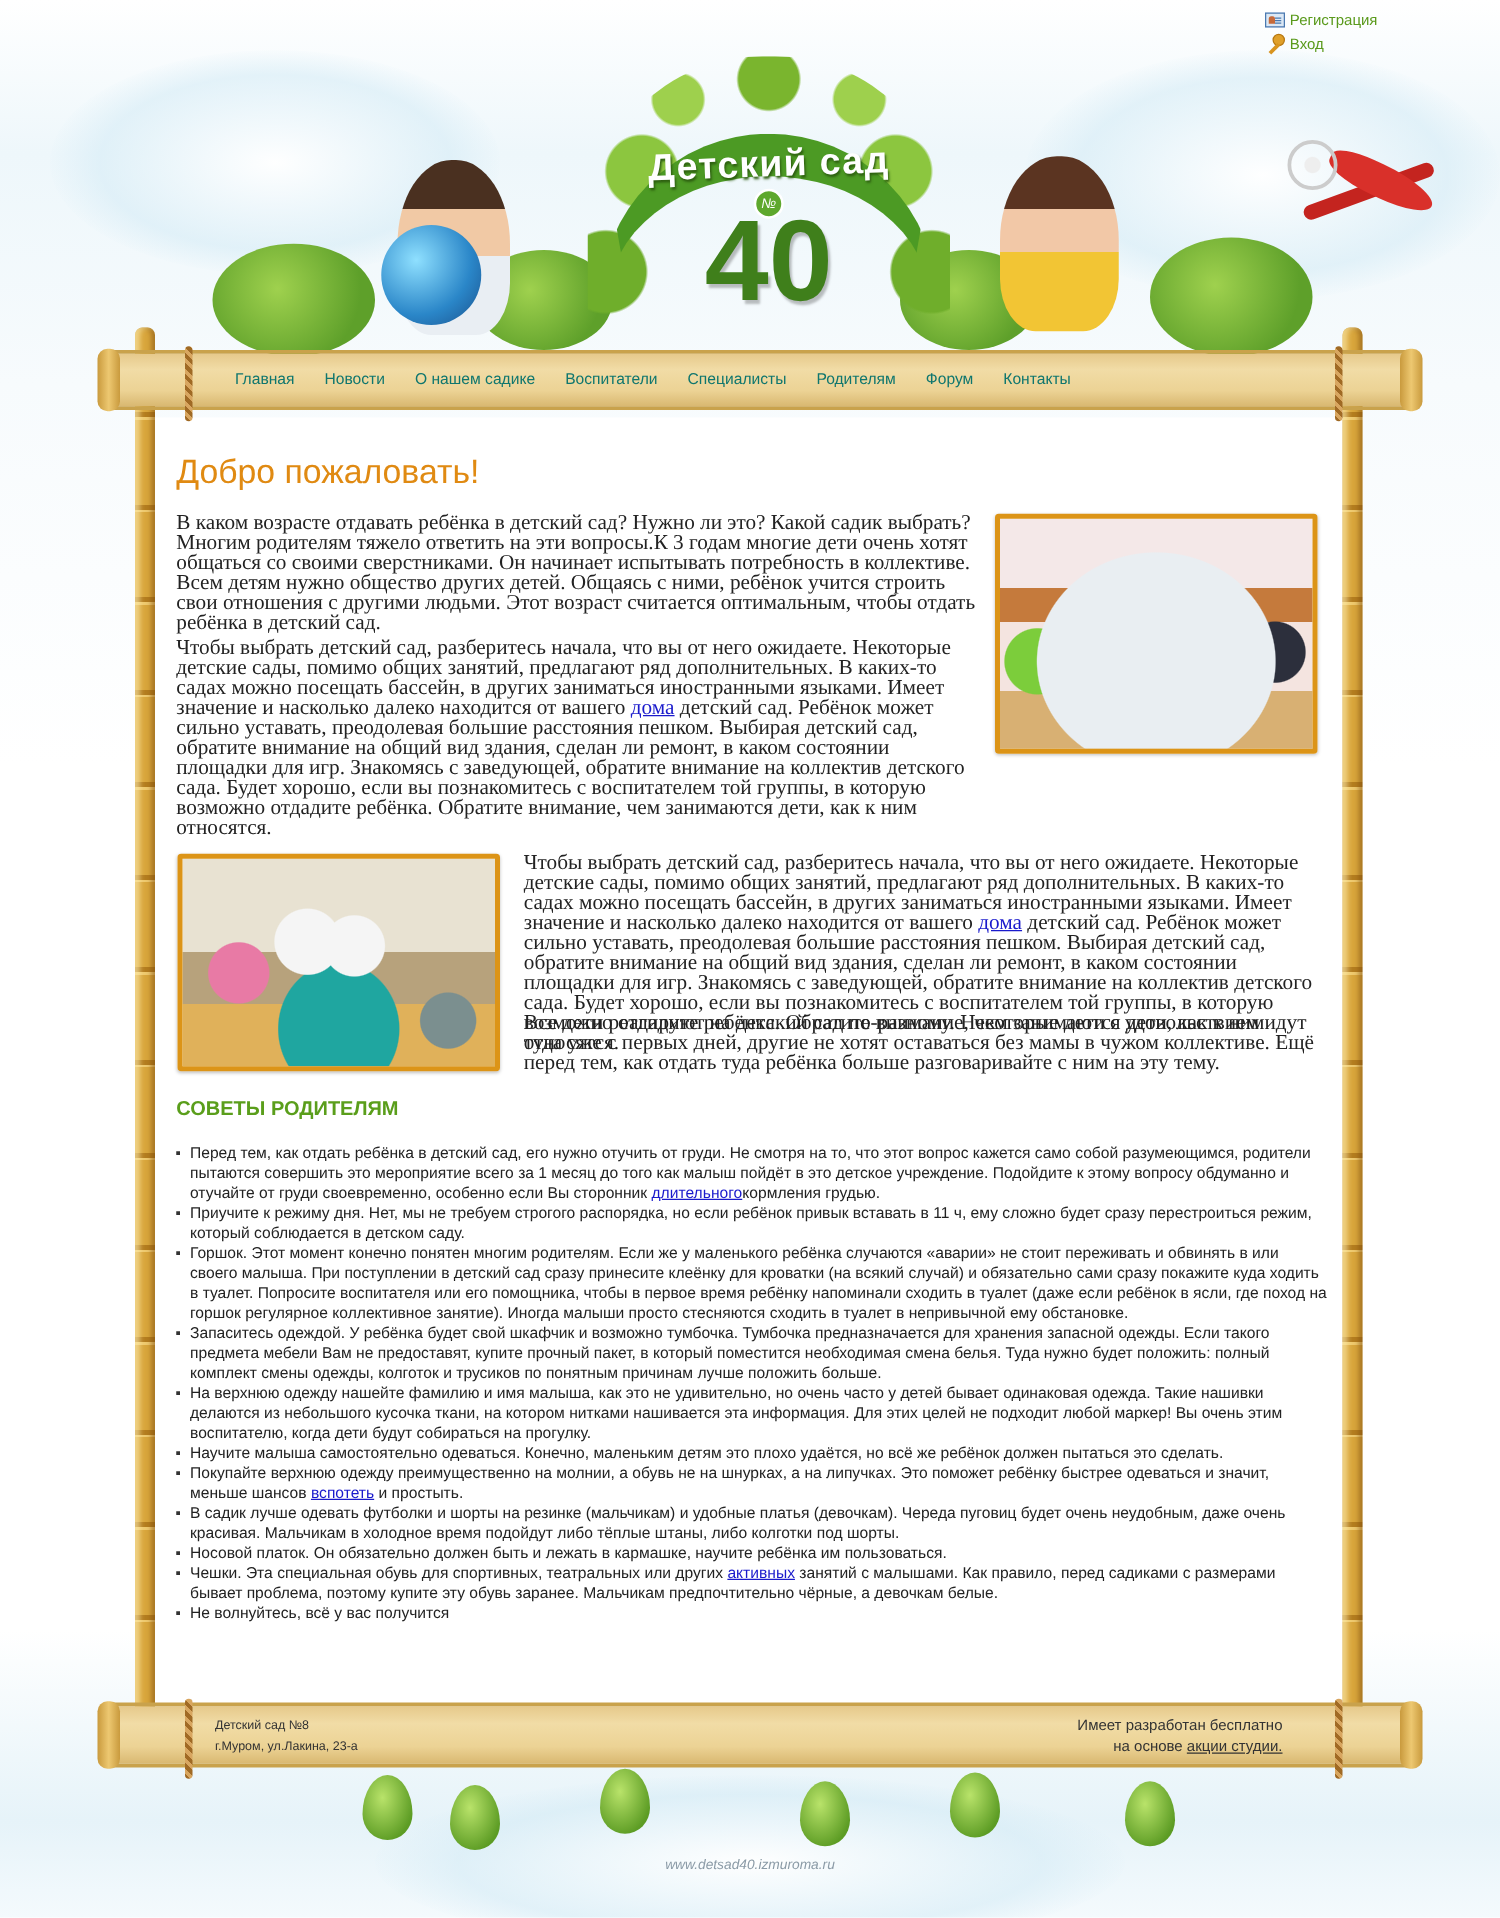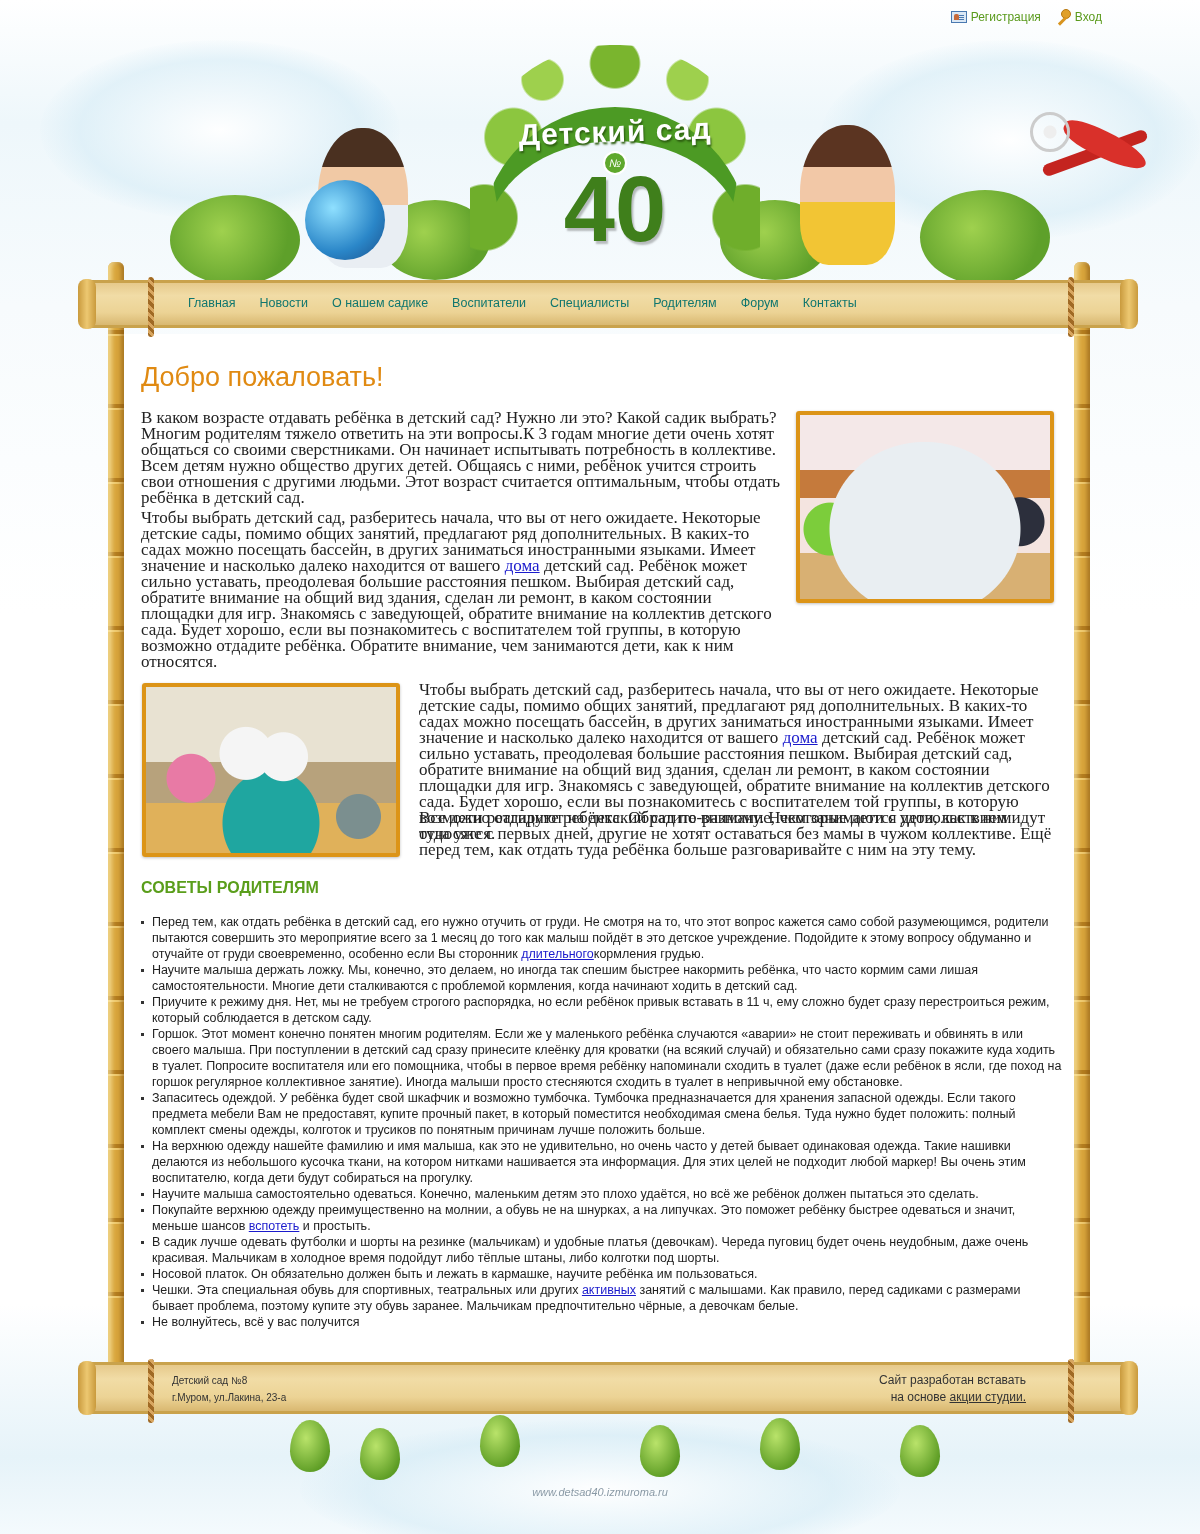--- a/index.html
+++ b/index.html
@@ -9,21 +9,21 @@
     font-size: 12.5px;
     color: #222;
     background: linear-gradient(180deg, #ffffff 0%, #eef7fb 8%, #f7fbfd 20%, #ffffff 40%, #ffffff 85%, #e6f3f9 95%, #f4fafd 100%);
     position: relative;
     overflow: hidden;
   }
   
   .cloud { position: absolute; border-radius: 50%; background: radial-gradient(ellipse at center, rgba(255,255,255,0.95) 0%, rgba(214,236,246,0.6) 55%, rgba(200,230,244,0) 72%); }
 
   
-  .toplinks { position: absolute; top: 9px; right: 98px; display: flex; gap: 14px; font-size: 12px; }
+  .toplinks { position: absolute; top: 9px; right: 98px; display: flex; gap: 4px; font-size: 12px; flex-direction: column; }
   .toplinks a { color: #5a9a1c; text-decoration: none; display: flex; align-items: center; gap: 4px; }
   .ic-reg { width: 16px; height: 12px; border: 1px solid #4a79b0; background: #dbe8f5; position: relative; }
   .ic-reg::before { content: ""; position: absolute; left: 2px; top: 2px; width: 5px; height: 6px; background: #c76a3a; border-radius: 2px 2px 0 0; }
   .ic-reg::after { content: ""; position: absolute; right: 2px; top: 3px; width: 5px; height: 1px; background: #4a79b0; box-shadow: 0 2px 0 #4a79b0, 0 4px 0 #4a79b0; }
   .ic-key { width: 16px; height: 16px; position: relative; }
   .ic-key::before { content: ""; position: absolute; right: 0; top: 0; width: 8px; height: 8px; border-radius: 50%; background: #e0a02a; border: 1px solid #b87810; }
   .ic-key::after { content: ""; position: absolute; left: 1px; top: 7px; width: 10px; height: 3px; background: #d8941f; transform: rotate(-45deg); transform-origin: right center; }
 
   
   .logo { position: absolute; left: 470px; top: 45px; width: 290px; height: 230px; }
@@ -174,21 +174,20 @@
 
 <p class="p" style="left:419px;top:682px;width:645px;">
   <span>Чтобы выбрать детский сад, разберитесь начала, что вы от него ожидаете. Некоторые детские сады, помимо общих занятий, предлагают ряд дополнительных. В каких-то садах можно посещать бассейн, в других заниматься иностранными языками. Имеет значение и насколько далеко находится от вашего </span><a href="#">дома</a><span> детский сад. Ребёнок может сильно уставать, преодолевая большие расстояния пешком. Выбирая детский сад, обратите внимание на общий вид здания, сделан ли ремонт, в каком состоянии площадки для игр. Знакомясь с заведующей, обратите внимание на коллектив детского сада. Будет хорошо, если вы познакомитесь с воспитателем той группы, в которую возможно отдадите ребёнка. Обратите внимание, чем занимаются дети, как к ним относятся.</span>
 </p>
 <p class="p" style="left:419px;top:810px;width:645px;">Все дети реагируют на детский сад по-разному. Некоторые дети с удовольствием идут туда уже с первых дней, другие не хотят оставаться без мамы в чужом коллективе. Ещё перед тем, как отдать туда ребёнка больше разговаривайте с ним на эту тему.</p>
 
 <h2>СОВЕТЫ РОДИТЕЛЯМ</h2>
 
 <ul class="tips">
   <li><span>Перед тем, как отдать ребёнка в детский сад, его нужно отучить от груди. Не смотря на то, что этот вопрос кажется само собой разумеющимся, родители пытаются совершить это мероприятие всего за 1 месяц до того как малыш пойдёт в это детское учреждение. Подойдите к этому вопросу обдуманно и отучайте от груди своевременно, особенно если Вы сторонник </span><a href="#">длительного</a><span>кормления грудью.</span></li>
-  <li><span>Научите малыша держать ложку. Мы, конечно, это делаем, но иногда так спешим быстрее накормить ребёнка, что часто кормим сами лишая самостоятельности. Многие дети сталкиваются с проблемой кормления, когда начинают ходить в детский сад.</span></li>
   <li><span>Приучите к режиму дня. Нет, мы не требуем строгого распорядка, но если ребёнок привык вставать в 11 ч, ему сложно будет сразу перестроиться режим, который соблюдается в детском саду.</span></li>
   <li><span>Горшок. Этот момент конечно понятен многим родителям. Если же у маленького ребёнка случаются «аварии» не стоит переживать и обвинять в или своего малыша. При поступлении в детский сад сразу принесите клеёнку для кроватки (на всякий случай) и обязательно сами сразу покажите куда ходить в туалет. Попросите воспитателя или его помощника, чтобы в первое время ребёнку напоминали сходить в туалет (даже если ребёнок в ясли, где поход на горшок регулярное коллективное занятие). Иногда малыши просто стесняются сходить в туалет в непривычной ему обстановке.</span></li>
   <li><span>Запаситесь одеждой. У ребёнка будет свой шкафчик и возможно тумбочка. Тумбочка предназначается для хранения запасной одежды. Если такого предмета мебели Вам не предоставят, купите прочный пакет, в который поместится необходимая смена белья. Туда нужно будет положить: полный комплект смены одежды, колготок и трусиков по понятным причинам лучше положить больше.</span></li>
   <li><span>На верхнюю одежду нашейте фамилию и имя малыша, как это не удивительно, но очень часто у детей бывает одинаковая одежда. Такие нашивки делаются из небольшого кусочка ткани, на котором нитками нашивается эта информация. Для этих целей не подходит любой маркер! Вы очень этим воспитателю, когда дети будут собираться на прогулку.</span></li>
   <li><span>Научите малыша самостоятельно одеваться. Конечно, маленьким детям это плохо удаётся, но всё же ребёнок должен пытаться это сделать.</span></li>
   <li><span>Покупайте верхнюю одежду преимущественно на молнии, а обувь не на шнурках, а на липучках. Это поможет ребёнку быстрее одеваться и значит, меньше шансов </span><a href="#">вспотеть</a><span> и простыть.</span></li>
   <li><span>В садик лучше одевать футболки и шорты на резинке (мальчикам) и удобные платья (девочкам). Череда пуговиц будет очень неудобным, даже очень красивая. Мальчикам в холодное время подойдут либо тёплые штаны, либо колготки под шорты.</span></li>
   <li><span>Носовой платок. Он обязательно должен быть и лежать в кармашке, научите ребёнка им пользоваться.</span></li>
   <li><span>Чешки. Эта специальная обувь для спортивных, театральных или других </span><a href="#">активных</a><span> занятий с малышами. Как правило, перед садиками с размерами бывает проблема, поэтому купите эту обувь заранее. Мальчикам предпочтительно чёрные, а девочкам белые.</span></li>
   <li><span>Не волнуйтесь, всё у вас получится</span></li>
@@ -203,17 +202,17 @@
 <div class="leafrow" style="left:480px;top:1415px;"></div>
 <div class="leafrow" style="left:640px;top:1425px;"></div>
 <div class="leafrow" style="left:760px;top:1418px;"></div>
 <div class="leafrow" style="left:900px;top:1425px;"></div>
 
 <div class="foot-left">
   <div>Детский сад №8</div>
   <div>г.Муром, ул.Лакина, 23-а</div>
 </div>
 <div class="foot-right">
-  <div>Сайт разработан вставать</div>
+  <div>Имеет разработан бесплатно</div>
   <div><span>на основе </span><a href="#">акции студии.</a></div>
 </div>
 
 <div class="siteurl">www.detsad40.izmuroma.ru</div>
 
 </body></html>

